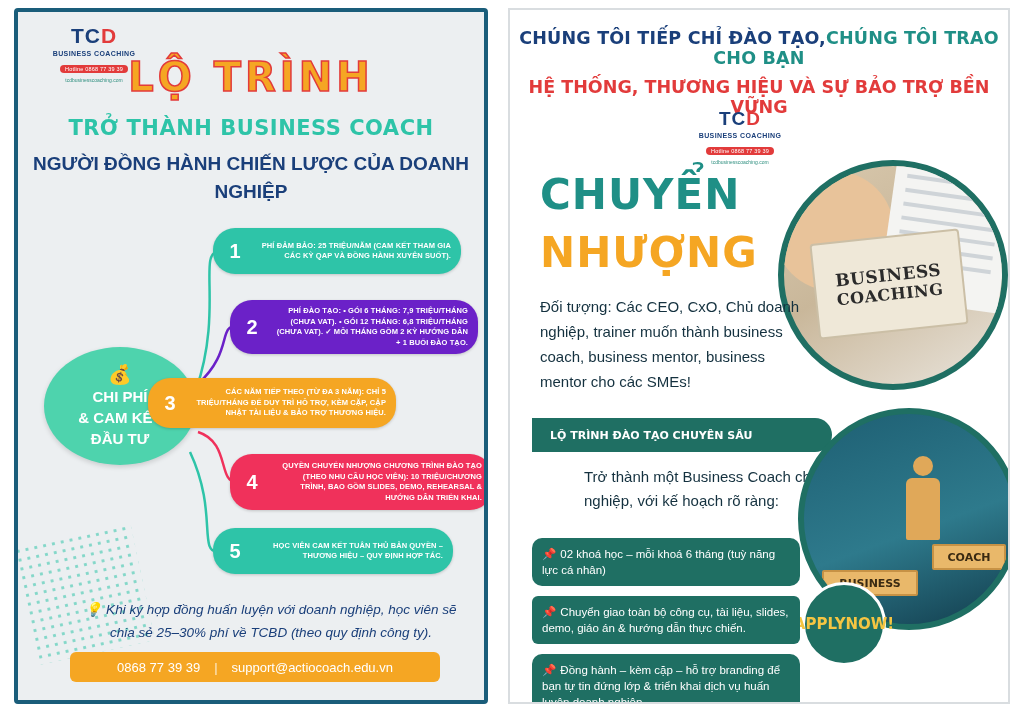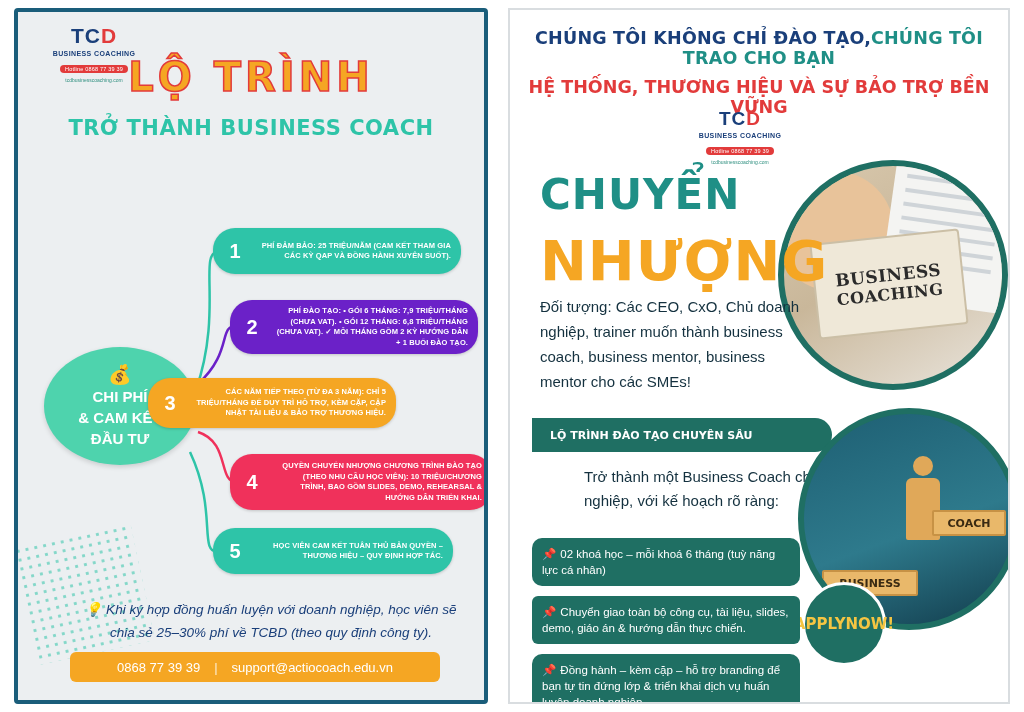--- a/index.html
+++ b/index.html
@@ -164,21 +164,21 @@
   .r-logo .logo-mark { font-size: 19px; }
 
   .big-word-1 {
     position: absolute; left: 30px; top: 160px;
     font-size: 42px; font-weight: bold; color: #1f8f86;
     letter-spacing: 1px;
     font-family: "DejaVu Sans", sans-serif;
   }
   .big-word-2 {
     position: absolute; left: 30px; top: 218px;
-    font-size: 56px; font-weight: bold; color: #f5a623;
+    font-size: 42px; font-weight: bold; color: #f5a623;
     letter-spacing: 1px;
     font-family: "DejaVu Sans", sans-serif;
   }
   .r-para {
     position: absolute; left: 30px; top: 284px; width: 270px;
     font-size: 15px; line-height: 25px; color: #14313f;
   }
   .r-banner {
     position: absolute; left: 22px; top: 408px;
     width: 300px; height: 34px;
@@ -239,20 +239,21 @@
   .photo-bottom {
     left: 288px; top: 398px; width: 222px; height: 222px;
     background: linear-gradient(160deg,#1e5f73 0%,#2e7a8c 55%,#123c4c 100%);
   }
   .blk {
     position: absolute; background: #e9b86a;
     border: 2px solid #c79245; border-radius: 2px;
     display: flex; align-items: center; justify-content: center;
     font-size: 11px; font-weight: bold; color: #3a2a12;
     font-family: "DejaVu Sans", sans-serif;
+    margin-top: 34px;
   }
   .blk-business { left: 18px; bottom: 28px; width: 96px; height: 26px; }
   .blk-coach { right: 8px; top: 96px; width: 74px; height: 26px; }
   .figure {
     position: absolute; left: 96px; top: 42px; width: 46px; height: 92px;
   }
   .figure .head { width: 20px; height: 20px; border-radius: 50%; background: #e0a859; margin: 0 auto; }
   .figure .body { width: 34px; height: 62px; background: #e0a859; margin: 2px auto 0; border-radius: 6px 6px 2px 2px; }
   .apply {
     position: absolute; left: 292px; top: 572px;
@@ -277,20 +278,21 @@
         <div class="logo-mark">
           <span>TC</span><span class="red">D</span>
         </div>
         <div class="logo-sub">BUSINESS COACHING</div>
         <div class="logo-hot">Hotline 0868 77 39 39</div>
         <div class="logo-site">tcdbusinesscoaching.com</div>
       </div>
 
       <div class="title-main">LỘ TRÌNH</div>
       <div class="title-sub">TRỞ THÀNH BUSINESS COACH</div>
+      <div class="title-sub2">NGƯỜI ĐỒNG HÀNH CHIẾN LƯỢC CỦA DOANH NGHIỆP</div>
 
       <svg class="connectors">
         <path d="M178 378 C 205 300, 180 240, 200 240" stroke="#2ec4a8" stroke-width="2.5" fill="none"></path>
         <path d="M180 372 C 215 340, 200 314, 218 314" stroke="#6b21c8" stroke-width="2.5" fill="none"></path>
         <path d="M178 394 C 150 394, 140 392, 136 392" stroke="#f5a623" stroke-width="2.5" fill="none"></path>
         <path d="M180 420 C 212 430, 200 470, 218 470" stroke="#f0315b" stroke-width="2.5" fill="none"></path>
         <path d="M172 440 C 200 500, 180 540, 200 540" stroke="#2ec4a8" stroke-width="2.5" fill="none"></path>
         <circle cx="200" cy="240" r="4" fill="#2ec4a8"></circle>
         <circle cx="218" cy="314" r="4" fill="#6b21c8"></circle>
         <circle cx="136" cy="392" r="4" fill="#f5a623"></circle>
@@ -333,21 +335,21 @@
         <span class="divider">|</span>
         <span>support@actiocoach.edu.vn</span>
       </div>
     </div>
   </div>
 
   <div class="right-panel">
     <div class="right-frame">
 
       <div class="r-head1">
-        <span>CHÚNG TÔI KHÔNG CHỈ ĐÀO TẠO,</span><span class="teal">CHÚNG TÔI TRAO CHO BẠN</span>
+        <span>CHÚNG TÔI TIẾP CHỈ ĐÀO TẠO,</span><span class="teal">CHÚNG TÔI TRAO CHO BẠN</span>
       </div>
       <div class="r-head2">HỆ THỐNG, THƯƠNG HIỆU VÀ SỰ BẢO TRỢ BỀN VỮNG</div>
 
       <div class="r-logo logo-box" style="position:absolute;left:175px;top:98px;">
         <div class="logo-mark">
           <span>TC</span><span class="red">D</span>
         </div>
         <div class="logo-sub">BUSINESS COACHING</div>
         <div class="logo-hot">Hotline 0868 77 39 39</div>
         <div class="logo-site">tcdbusinesscoaching.com</div>

